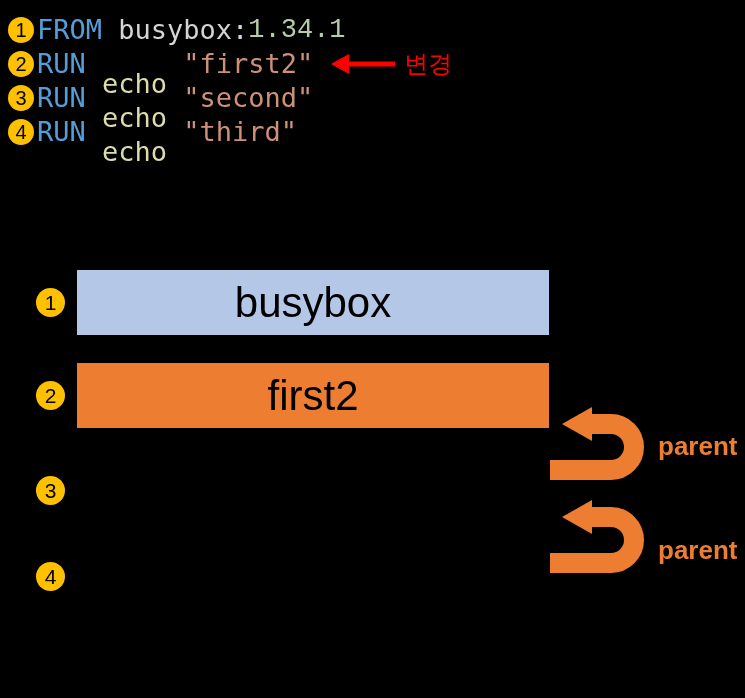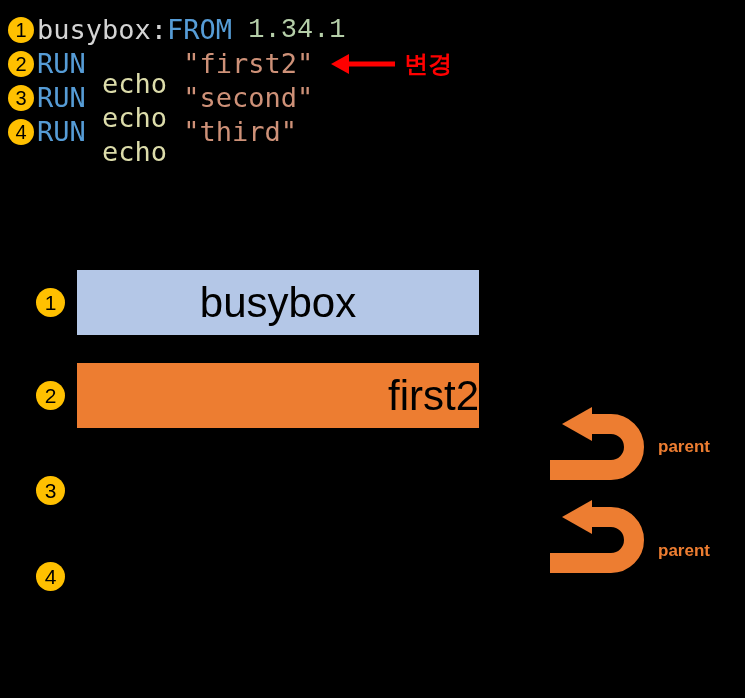--- a/index.html
+++ b/index.html
@@ -43,60 +43,60 @@
   .t-plain{color:var(--code-plain);}
   .t-num{color:var(--code-number);font-family:Liberation Mono, monospace;}
   .t-cmd{color:var(--code-command);margin-top:40px;}
   .t-str{color:var(--code-string);}
   .chg-arrow{margin-left:16px;flex:0 0 auto;display:block;}
   .chg-arrow line{stroke:var(--annotation-red);stroke-width:5;}
   .chg-arrow polygon{fill:var(--annotation-red);}
   .chg-label{
     margin-left:7px;color:var(--annotation-red);
     font-family:"Liberation Sans",sans-serif;
-    font-size:24px;font-weight:bold;white-space:pre;
+    font-size:24px;font-weight:normal;white-space:pre;
   }
 
   
   .layer-row{position:absolute;left:0;width:745px;height:65px;}
   .row-1{top:270px;} .row-2{top:363px;} .row-3{top:458px;} .row-4{top:544px;}
   .layer-badge{
     position:absolute;left:36px;top:18px;width:29px;height:29px;border-radius:50%;
     background:var(--badge-gold);color:var(--badge-number);
     font-size:21px;display:flex;align-items:center;justify-content:center;
   }
   .layer-box{
-    position:absolute;left:77px;top:0;width:402px;height:65px;
+    position:absolute;left:77px;top:0;width:472px;height:65px;
     display:flex;align-items:center;justify-content:center;
     color:var(--layer-text);font-size:42px;
   }
   .box-base{background:var(--layer-base-blue);}
-  .box-layer{background:var(--layer-orange);justify-content:flex-end;}
+  .box-layer{background:var(--layer-orange);}
 
   
   .arrow-overlay{position:absolute;left:0;top:0;width:745px;height:698px;pointer-events:none;}
   .parent-curve{stroke:var(--layer-orange);stroke-width:20;fill:none;}
   .parent-head{fill:var(--layer-orange);}
   .parent-label{
     position:absolute;left:658px;color:var(--parent-label-orange);
-    font-size:17px;font-weight:bold;line-height:21px;white-space:pre;
+    font-size:26px;font-weight:bold;line-height:21px;white-space:pre;
   }
   .parent-label-1{top:436px;} .parent-label-2{top:540px;}
 </style>
 </head>
 <body>
 
 <div class="canvas">
 
   <div class="code-block">
 
     <div class="code-line">
       <span class="code-badge">1</span>
+      <span class="tok t-kw">FROM </span>
       <span class="tok t-plain">busybox:</span>
-      <span class="tok t-kw">FROM </span>
       <span class="tok t-num">1.34.1</span>
     </div>
 
     <div class="code-line">
       <span class="code-badge">2</span>
       <span class="tok t-kw">RUN </span>
       <span class="tok t-cmd">echo </span>
       <span class="tok t-str">"first2"</span>
       <svg class="chg-arrow" width="68" height="24" viewBox="0 0 68 24">
         <line x1="18" y1="12" x2="66" y2="12"></line>

